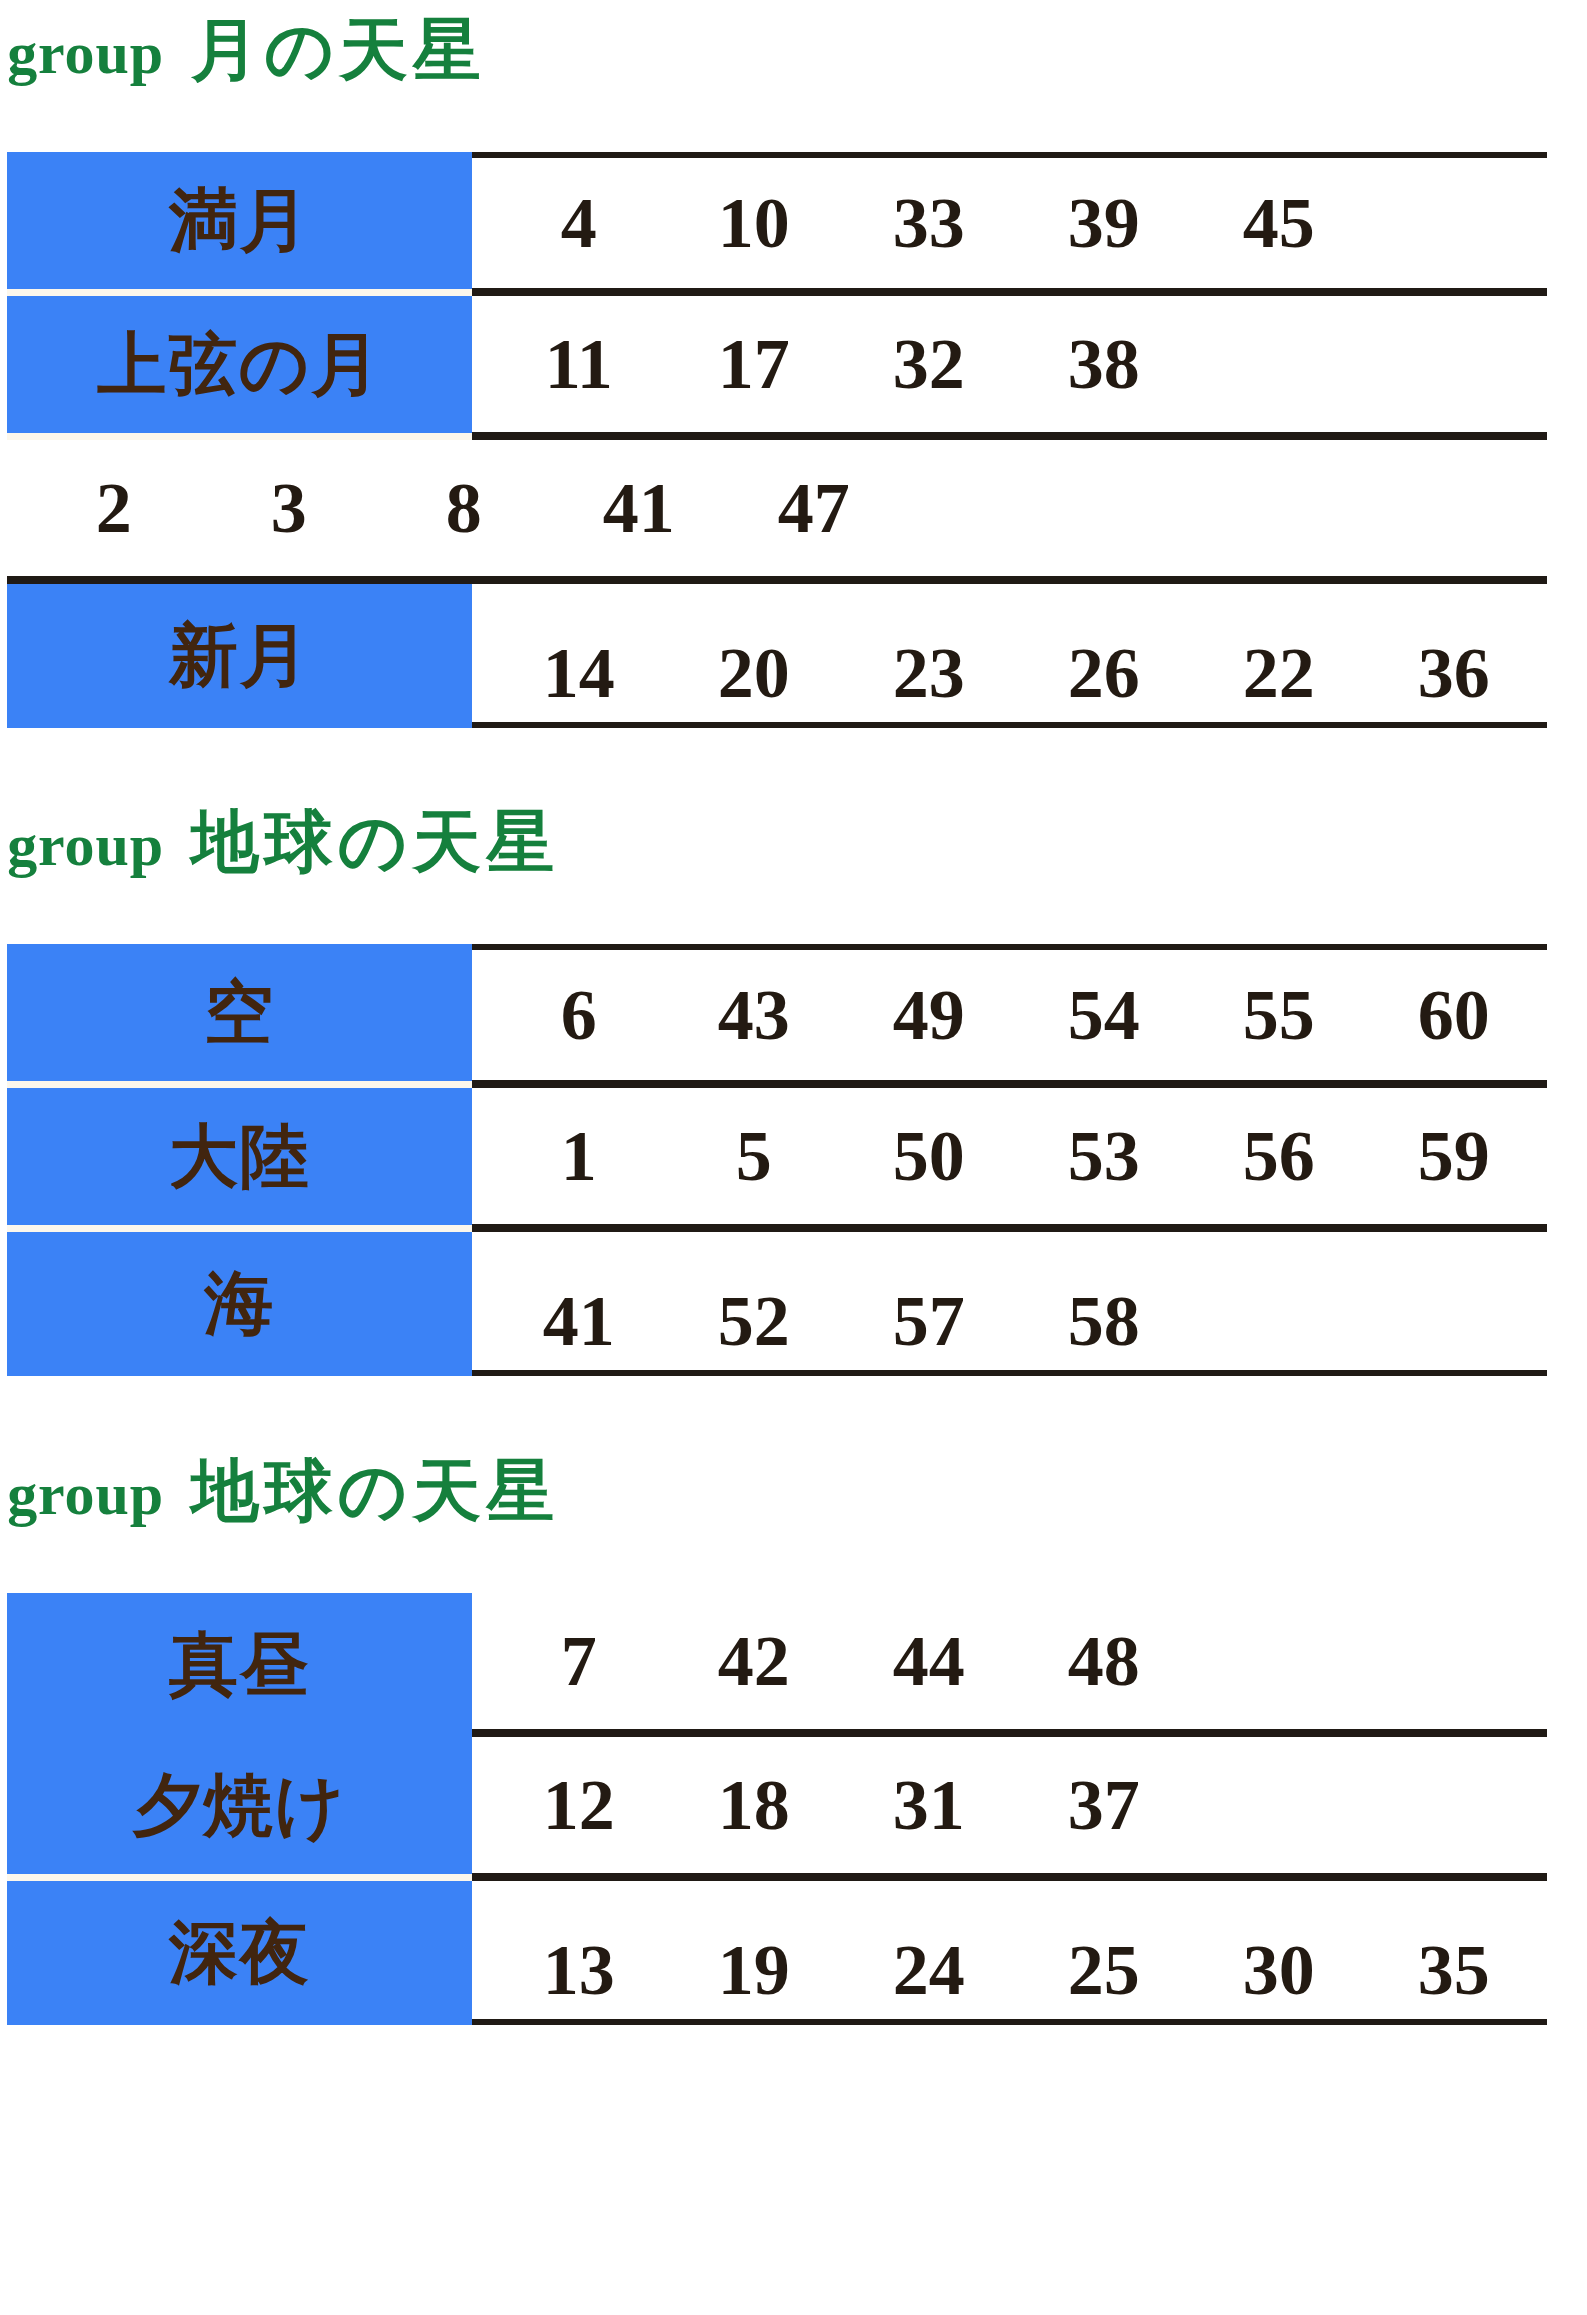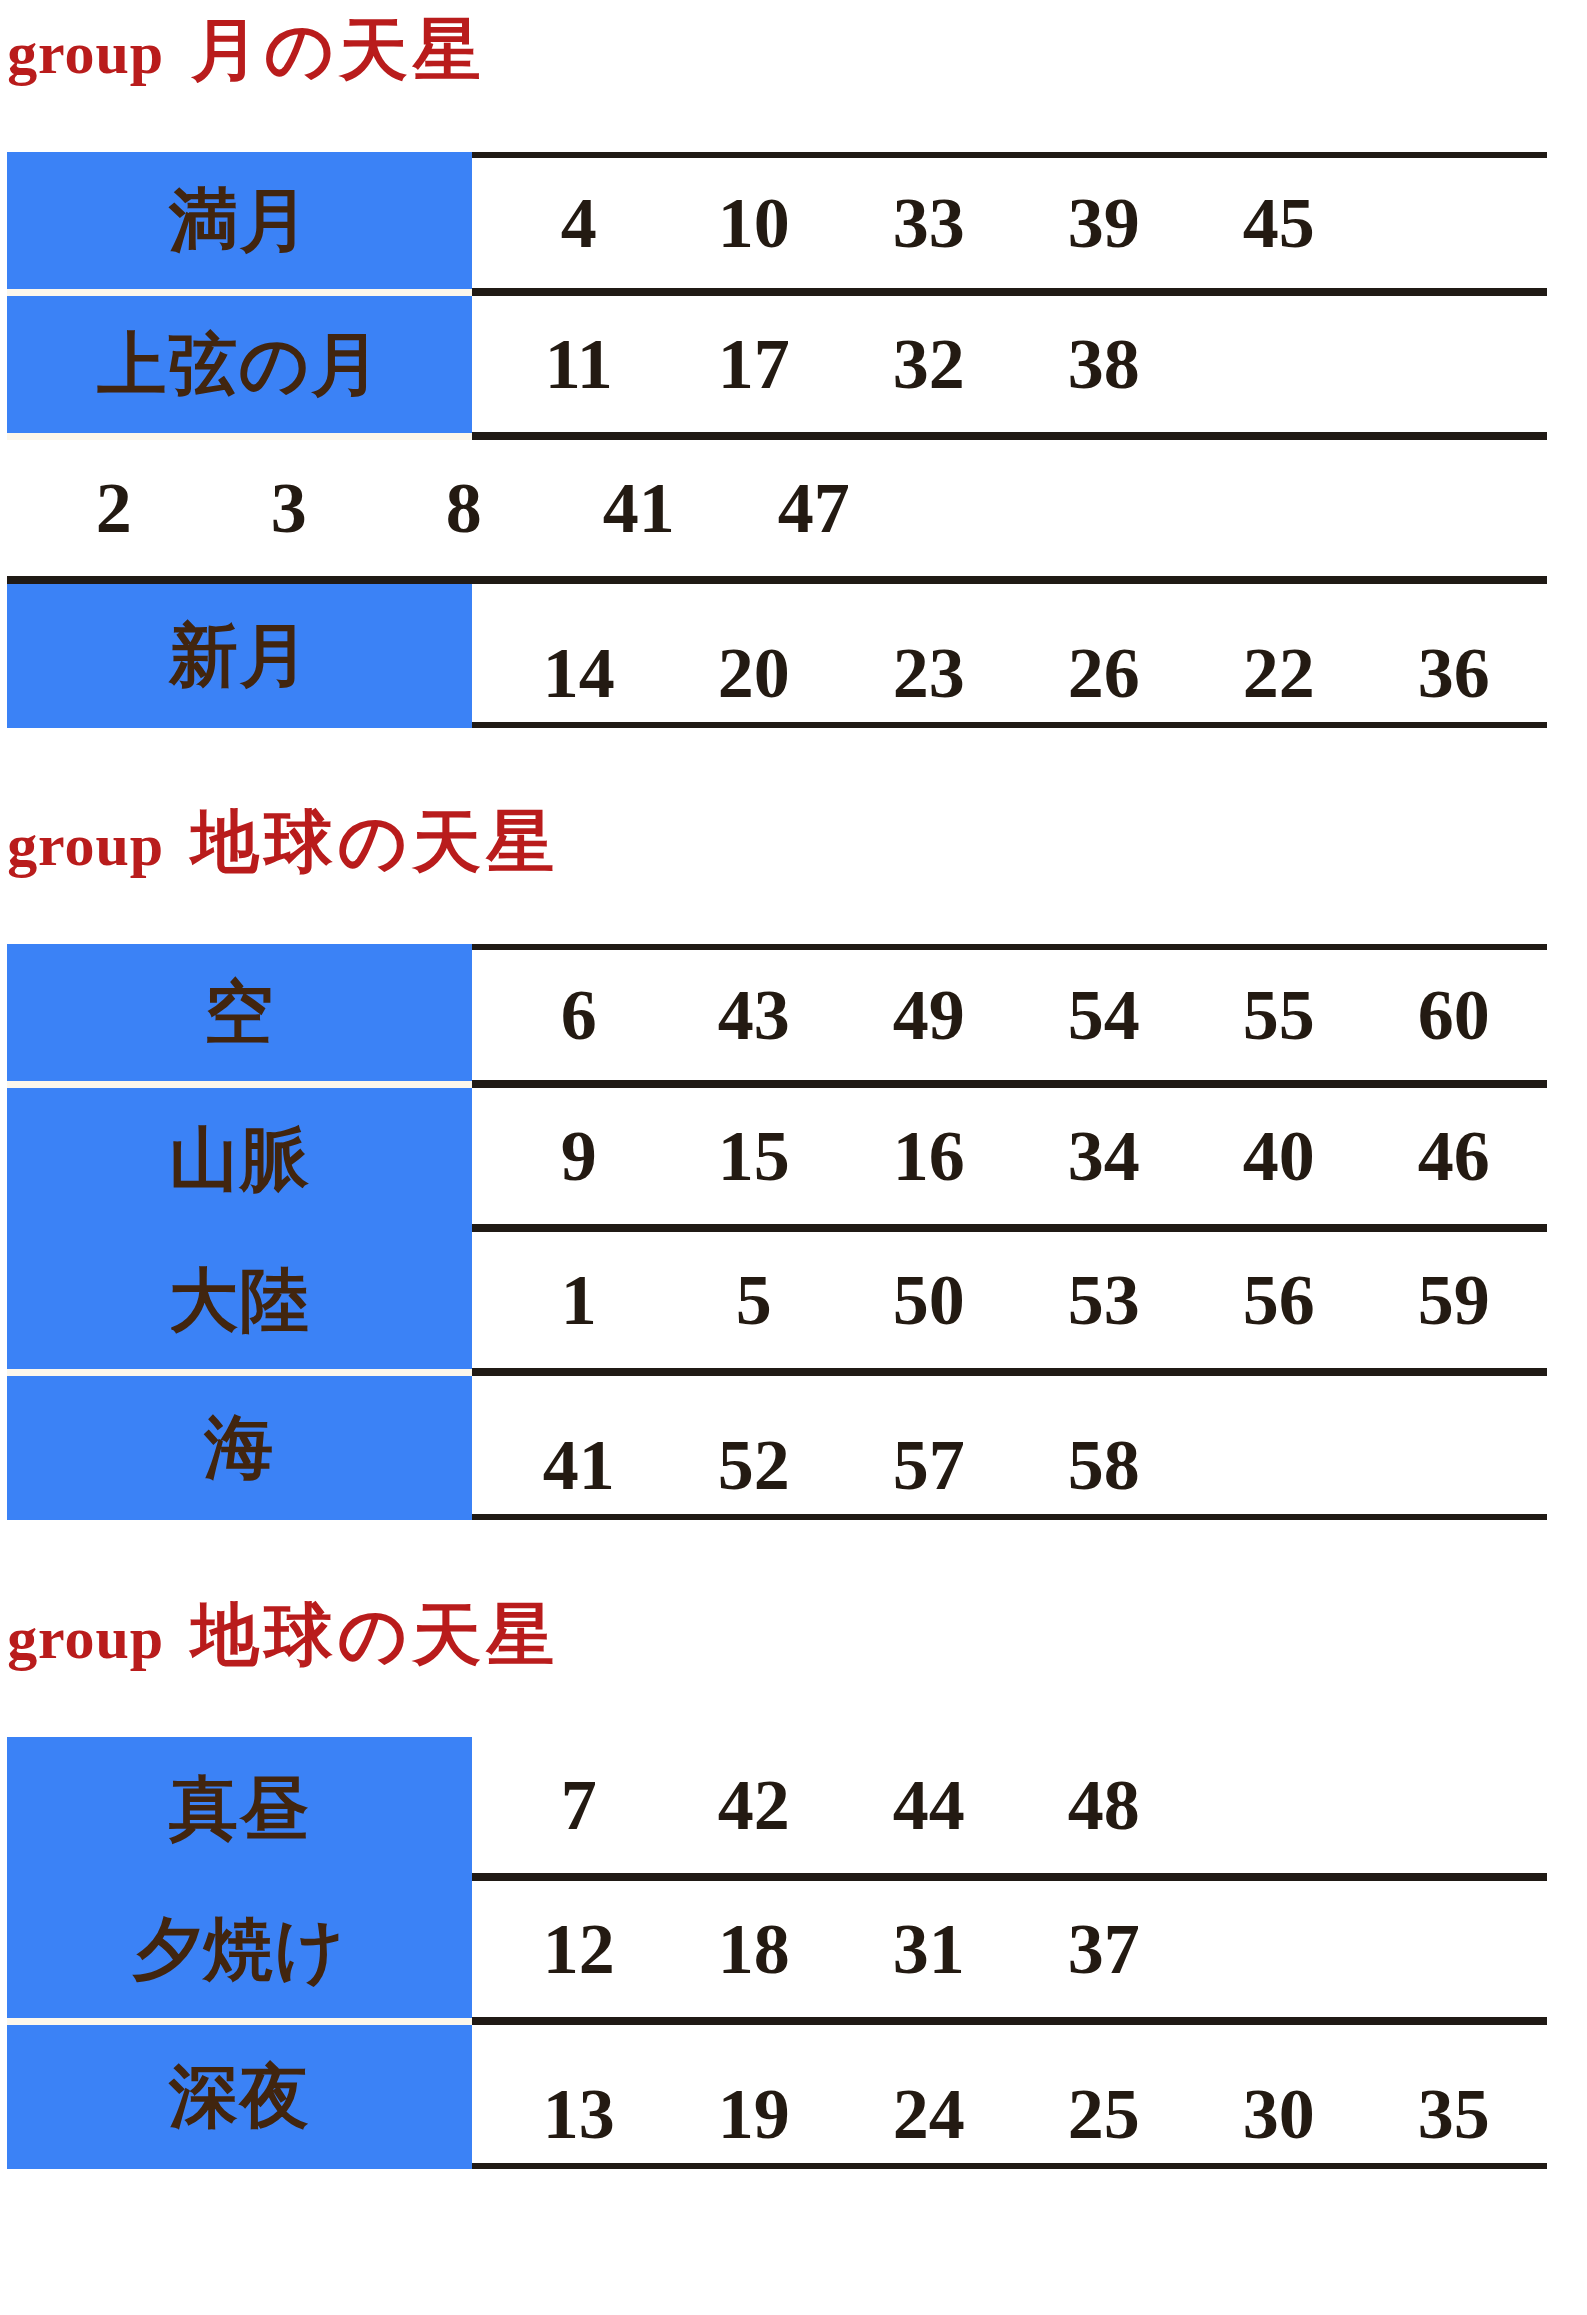--- a/index.html
+++ b/index.html
@@ -16,21 +16,21 @@
 
   .group-section { width: 1540px; }
   .group-section.s2 { margin-top: 71px; }
   .group-section.s3 { margin-top: 72px; }
 
   .group-heading {
     margin: 0 0 56px 0;
     display: flex;
     align-items: baseline;
     gap: 27px;
-    color: #b91c1c;
+    color: #15803d;
   }
   .group-word {
     font-family: "Liberation Serif", serif;
     font-weight: bold;
     font-size: 60px;
     line-height: 85px;
     letter-spacing: 0.9px;
   }
   .group-title {
     font-family: "Liberation Sans", sans-serif;
@@ -155,33 +155,20 @@
         <div class="data-cell">
           <span class="num">6</span>
           <span class="num">43</span>
           <span class="num">49</span>
           <span class="num">54</span>
           <span class="num">55</span>
           <span class="num">60</span>
         </div>
       </div>
       <div class="srow">
-        <div class="label-cell">
-            <span>山脈</span>
-          </div>
-        <div class="data-cell">
-          <span class="num">9</span>
-          <span class="num">15</span>
-          <span class="num">16</span>
-          <span class="num">34</span>
-          <span class="num">40</span>
-          <span class="num">46</span>
-        </div>
-      </div>
-      <div class="srow">
         <div class="label-cell sep">
             <span>大陸</span>
           </div>
         <div class="data-cell">
           <span class="num">1</span>
           <span class="num">5</span>
           <span class="num">50</span>
           <span class="num">53</span>
           <span class="num">56</span>
           <span class="num">59</span>

